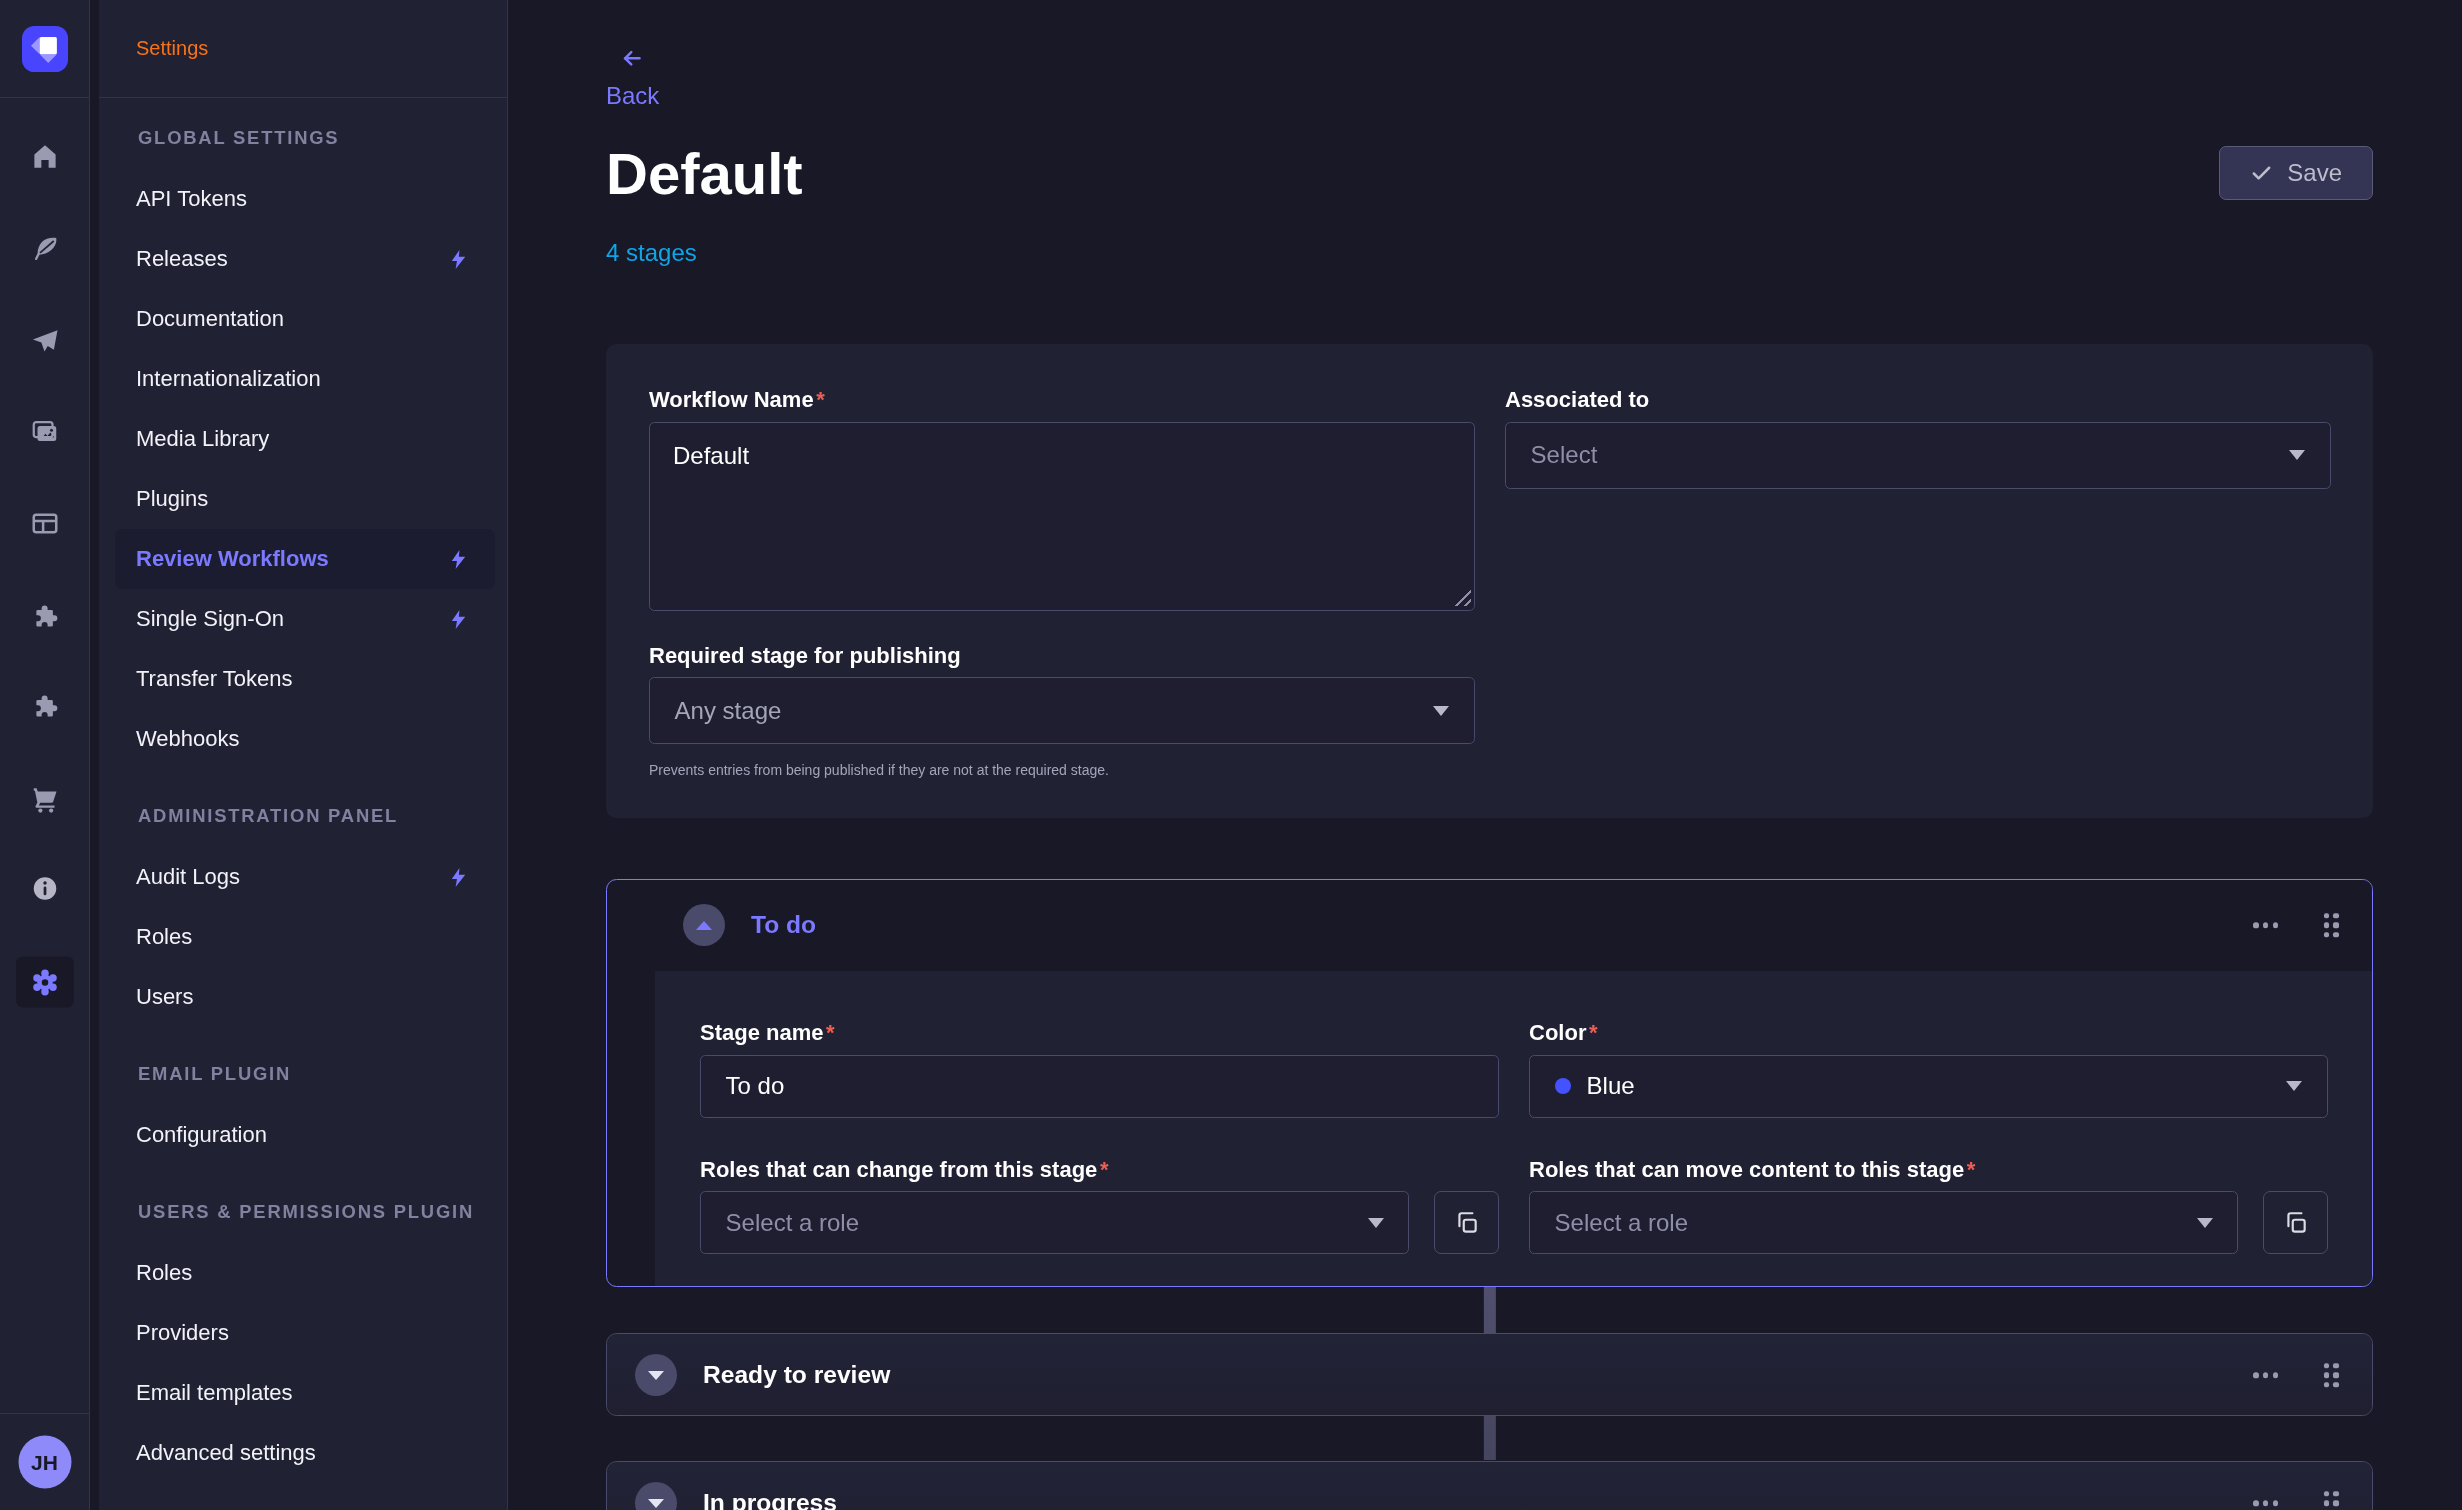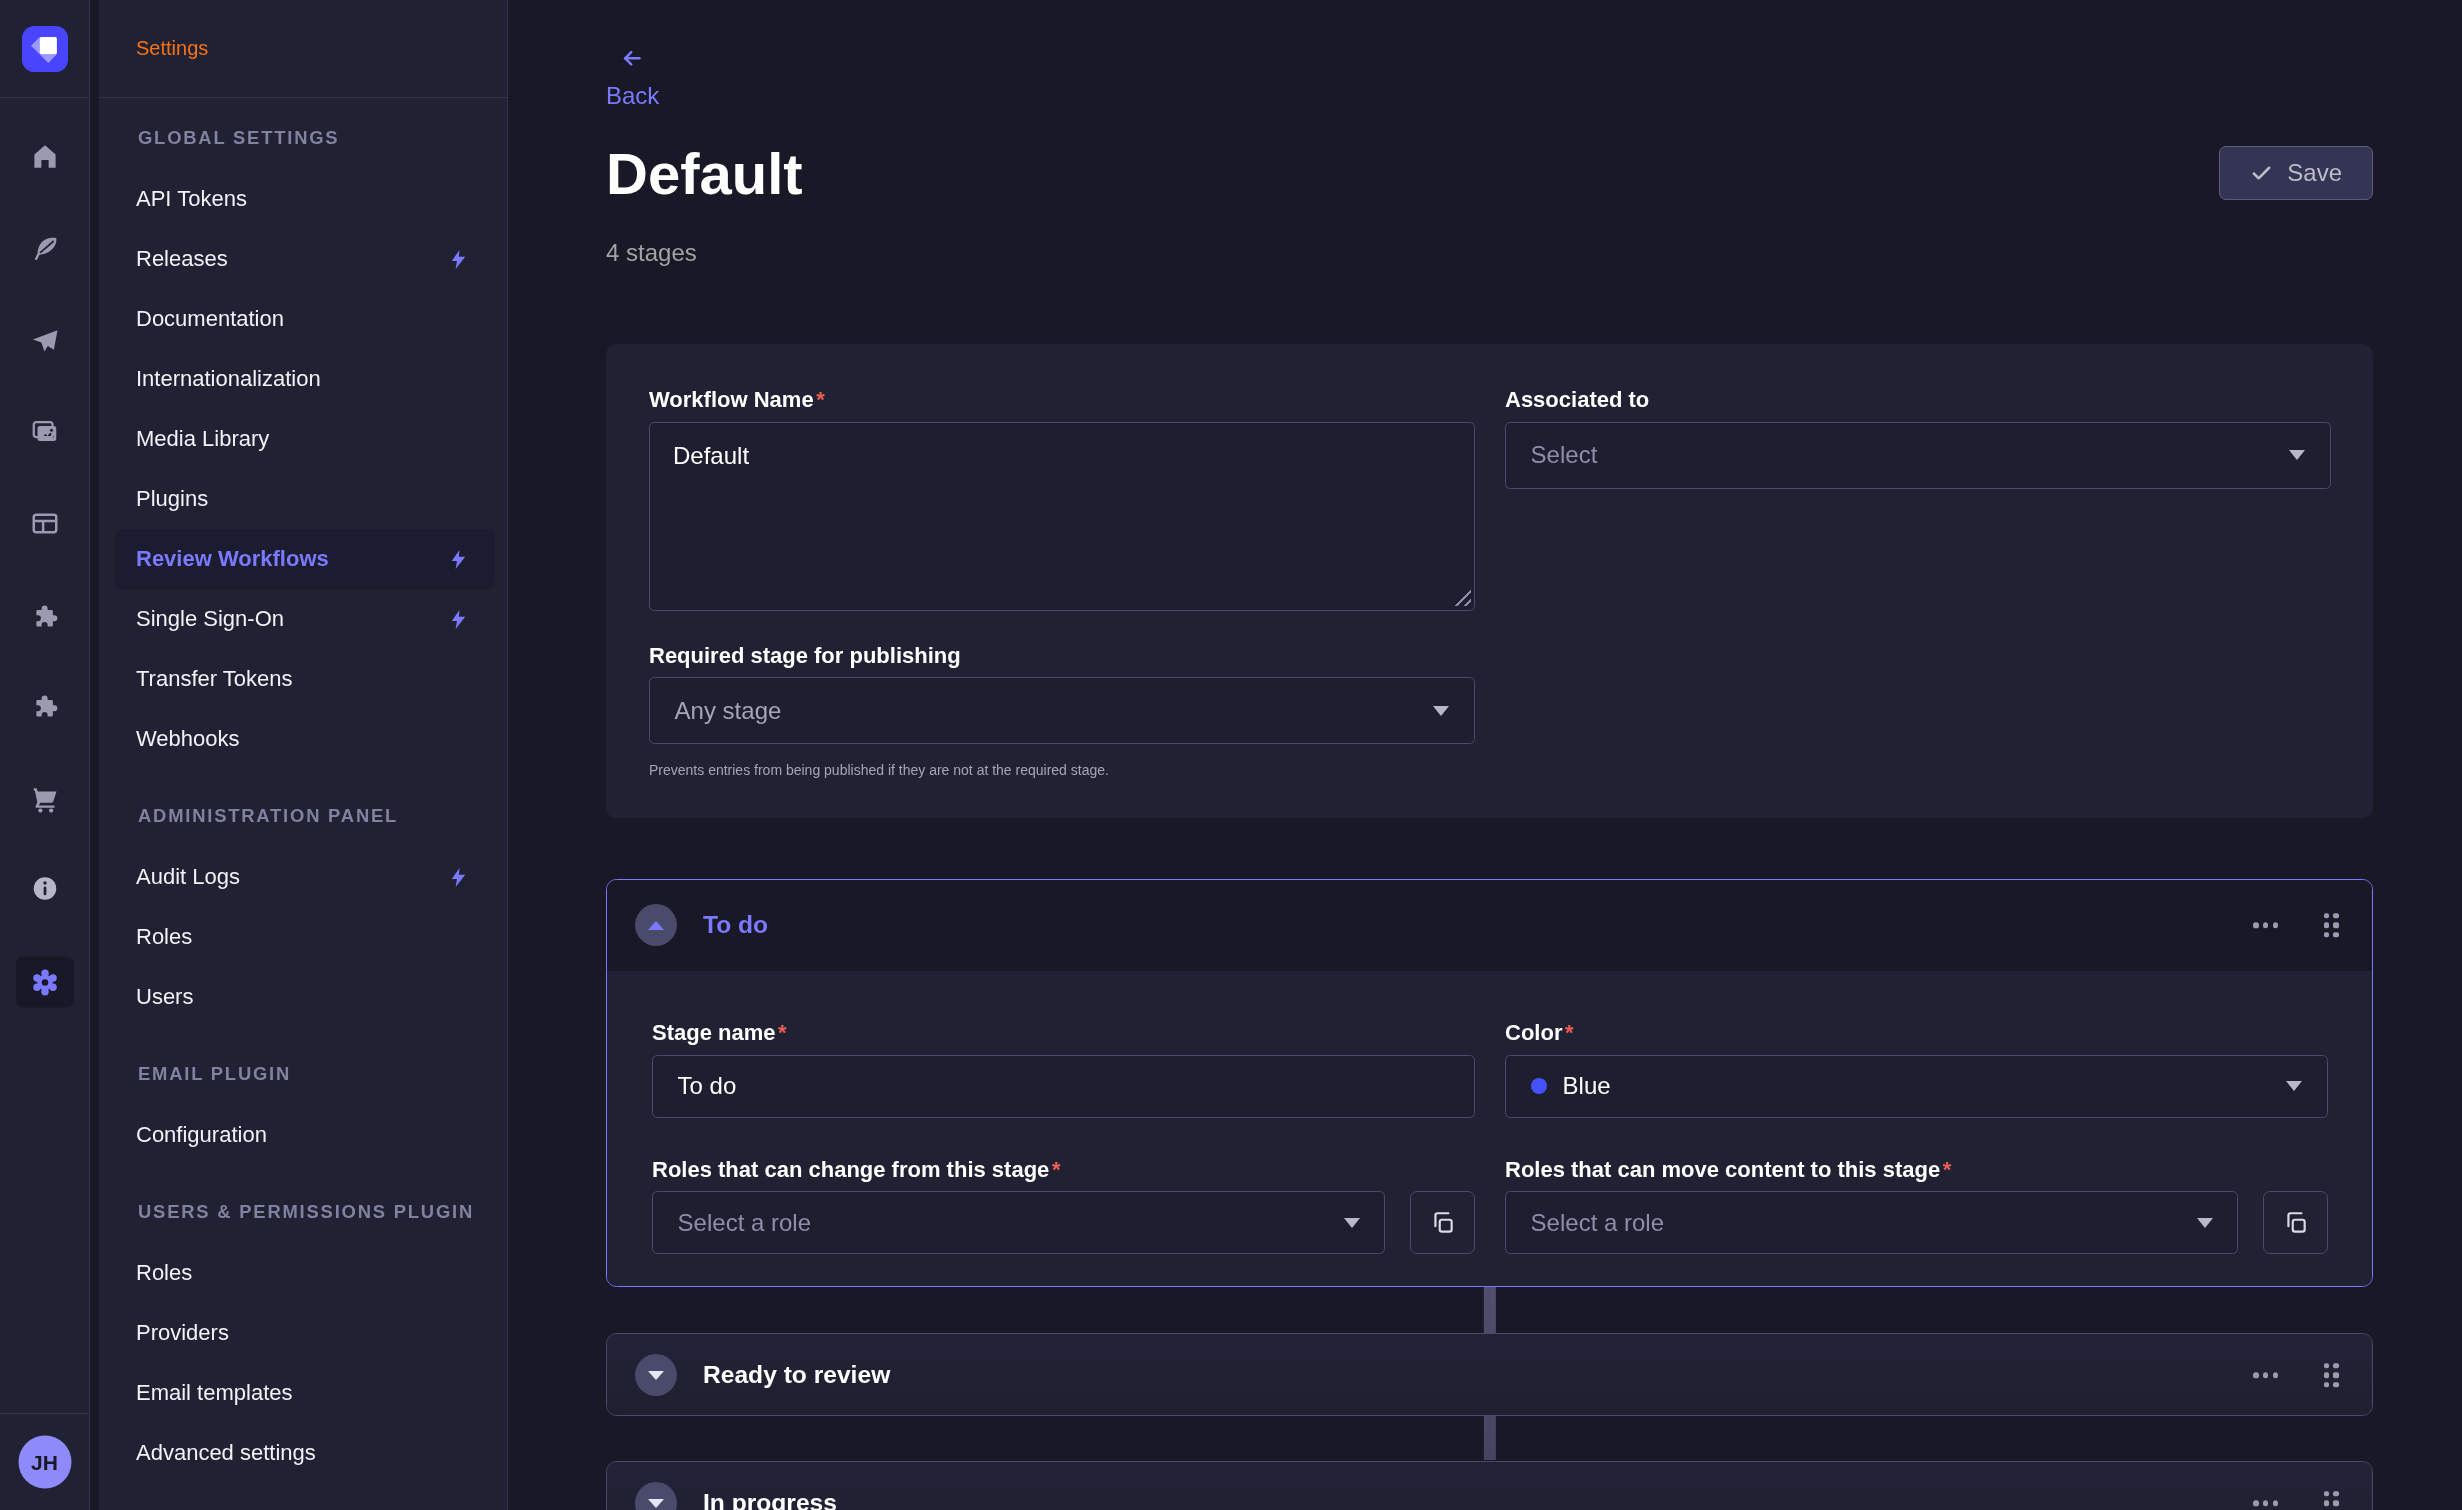--- a/index.html
+++ b/index.html
@@ -27,21 +27,21 @@
   .nav-item { height:60px; margin:0 12.3px 0 16px; padding:0 24.6px 0 21px; display:flex; align-items:center; justify-content:space-between; border-radius:7px; font-size:22px; color:#f2f2f8; cursor:pointer; }
   .nav-item.active { background:#1c1c31; color:#7b79ff; font-weight:600; }
   .bolt { width:23px; height:23px; flex:0 0 auto; }
 
   
   .main { position:absolute; left:509px; top:0; right:0; bottom:0; padding:0 89px 0 97px; overflow:hidden; }
   .back-row { margin-top:46px; display:flex; align-items:center; gap:12.3px; color:#7b79ff; font-size:24px; line-height:26px; cursor:pointer; width:max-content;flex-direction:column; }
   .title-row { margin-top:33px; display:flex; align-items:center; justify-content:space-between; }
   .page-title { font-size:58px; line-height:63px; font-weight:bold; color:#ffffff; }
   .save-btn { height:54px; padding:0 30px; background:#343454; border:0.9px solid #5b5b79; border-radius:7px; display:flex; align-items:center; gap:14px; color:#bcbccb; font-size:24px; cursor:pointer; font-family:Liberation Sans, sans-serif; }
-  .page-subtitle { margin-top:35px; font-size:24px; line-height:26px; color:#a3a3a3; }
+  .page-subtitle { margin-top:35px; font-size:24px; line-height:26px; color:#0ea5e9; }
 
   .card { margin-top:78px; background:#212134; border-radius:10.5px; padding:43px 42px 35px 43px; }
   .grid2 { display:grid; grid-template-columns:1fr 1fr; column-gap:30px; }
   .field-label { font-size:22px; line-height:26px; font-weight:600; color:#ffffff; margin-bottom:8.8px; }
   .req::after { content:"*"; color:#ee5e52; margin-left:2.6px; }
   .ta-wrap { position:relative; }
   textarea.input { width:100%; height:189px; background:#1e1e30; border:0.9px solid #4a4a6a; border-radius:5.3px; color:#ffffff; font-size:24px; font-family:inherit; padding:19.3px 23px; resize:none; display:block; }
   .ta-wrap::after { content:""; position:absolute; right:4.4px; bottom:4.4px; width:16px; height:16px;
     background:linear-gradient(315deg, transparent 0 3.5px, #8e8ea9 3.5px 5.3px, transparent 5.3px 9.6px, #8e8ea9 9.6px 11.4px, transparent 11.4px); pointer-events:none; }
   .select { height:67px; background:#1e1e30; border:0.9px solid #4a4a6a; border-radius:5.3px; display:flex; align-items:center; padding:0 24.6px; font-size:24px; color:#8e8ea9; cursor:pointer; }
@@ -49,21 +49,21 @@
   .select .val { color:#a5a5ba; }
   .select .val-strong { color:#ffffff; }
   .caret { width:0; height:0; border-left:8.8px solid transparent; border-right:8.8px solid transparent; border-top:10.5px solid #b8b8c9; flex:0 0 auto; }
   .hint { margin-top:12.3px; font-size:14px; line-height:26px; color:#a5a5ba; }
   .row-gap { margin-top:32px; }
 
   
   .stages { position:relative; margin-top:61px; }
   .connector { position:absolute; left:50%; transform:translateX(-50%); top:407px; width:12.3px; height:174px; background:linear-gradient(180deg,#50506e,#45455f); z-index:0; }
   .accordion { position:relative; z-index:1; border-radius:10.5px; overflow:hidden; }
-  .accordion.expanded { border:1.8px solid #7b79ff; }
+  .accordion.expanded { border:1.8px solid #7b79ff;padding-left:48px; }
   .accordion.collapsed { border:0.9px solid #4a4a6a; background:#212134; height:83px; }
   .acc-head { height:91px; background:#181826; display:flex; align-items:center; padding:0 28px; position:relative; }
   .accordion.collapsed .acc-head { height:82px; background:linear-gradient(180deg,#232338,#1f1f30); }
   .toggle-circle { width:42px; height:42px; border-radius:50%; background:#4a4a6a; border:none; display:flex; align-items:center; justify-content:center; cursor:pointer; flex:0 0 auto; }
   .tri-up { width:0; height:0; border-left:8px solid transparent; border-right:8px solid transparent; border-bottom:9.6px solid #7b79ff; }
   .tri-down { width:0; height:0; border-left:8px solid transparent; border-right:8px solid transparent; border-top:9.6px solid #e6e6f2; }
   .acc-title { margin-left:26px; font-size:24.6px; font-weight:600; }
   .acc-title.accent { color:#7b79ff; }
   .acc-title.plain { color:#ffffff; }
   .acc-controls { position:absolute; right:28px; top:50%; transform:translateY(-50%); display:flex; align-items:center; gap:35px; }

